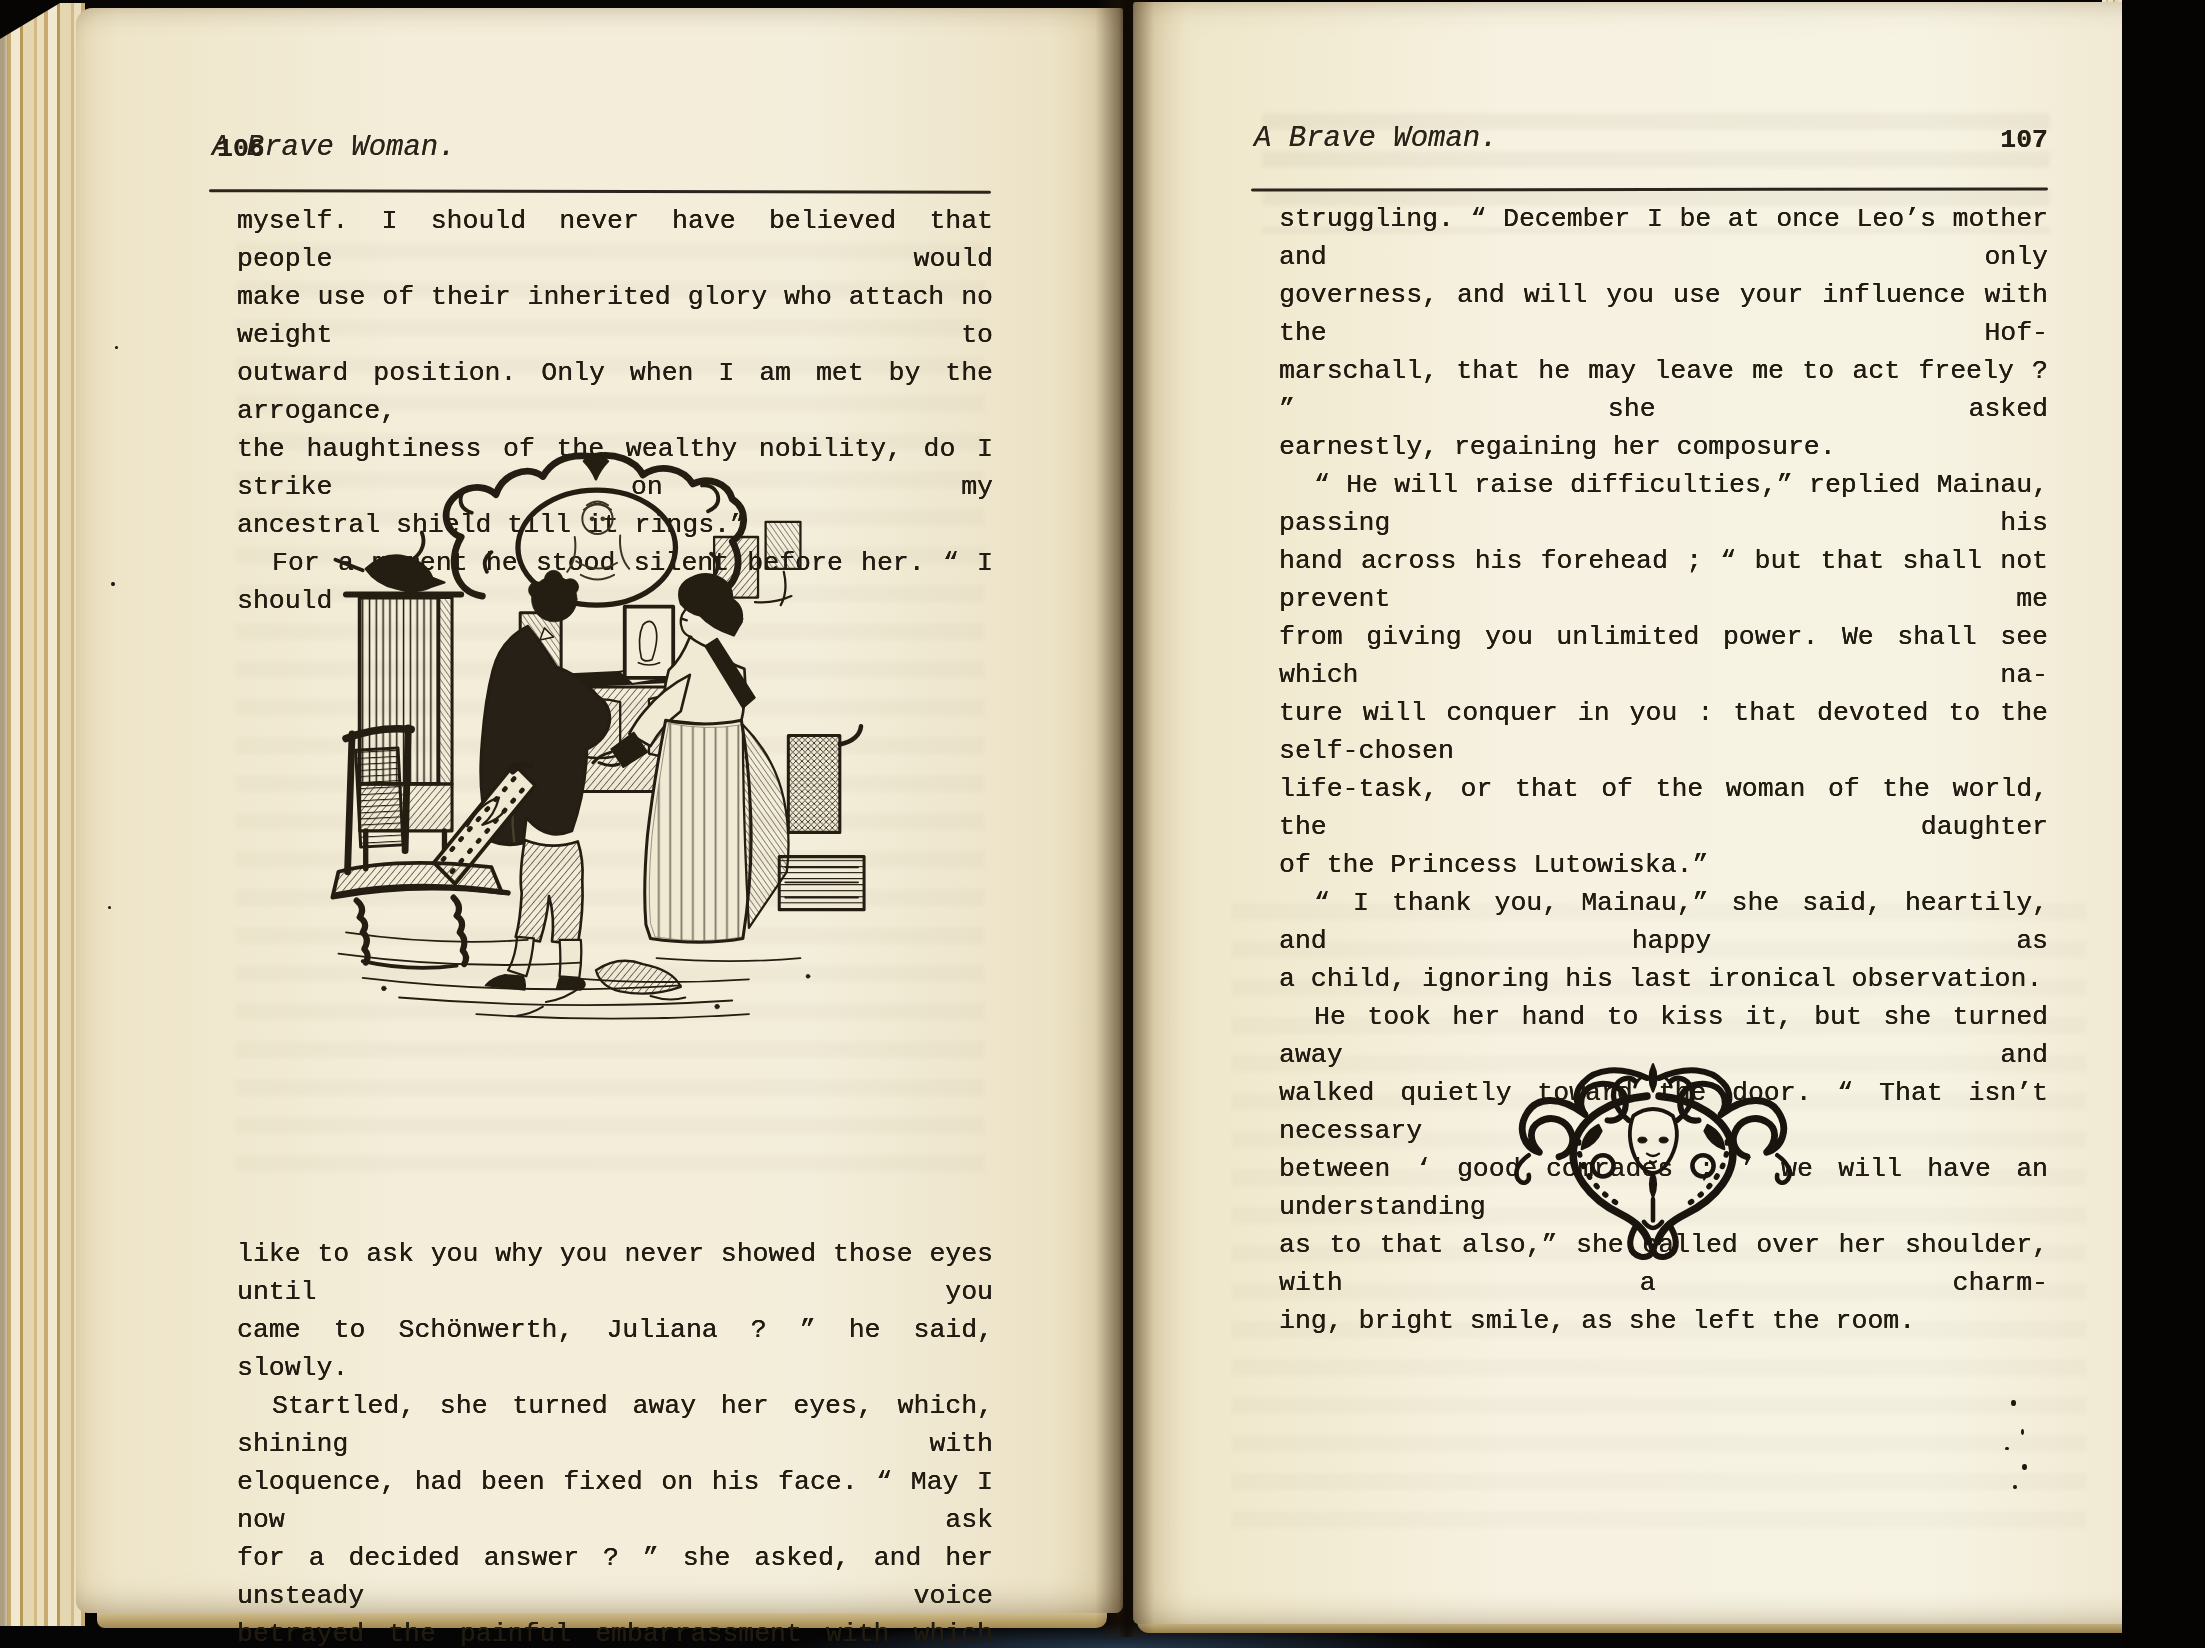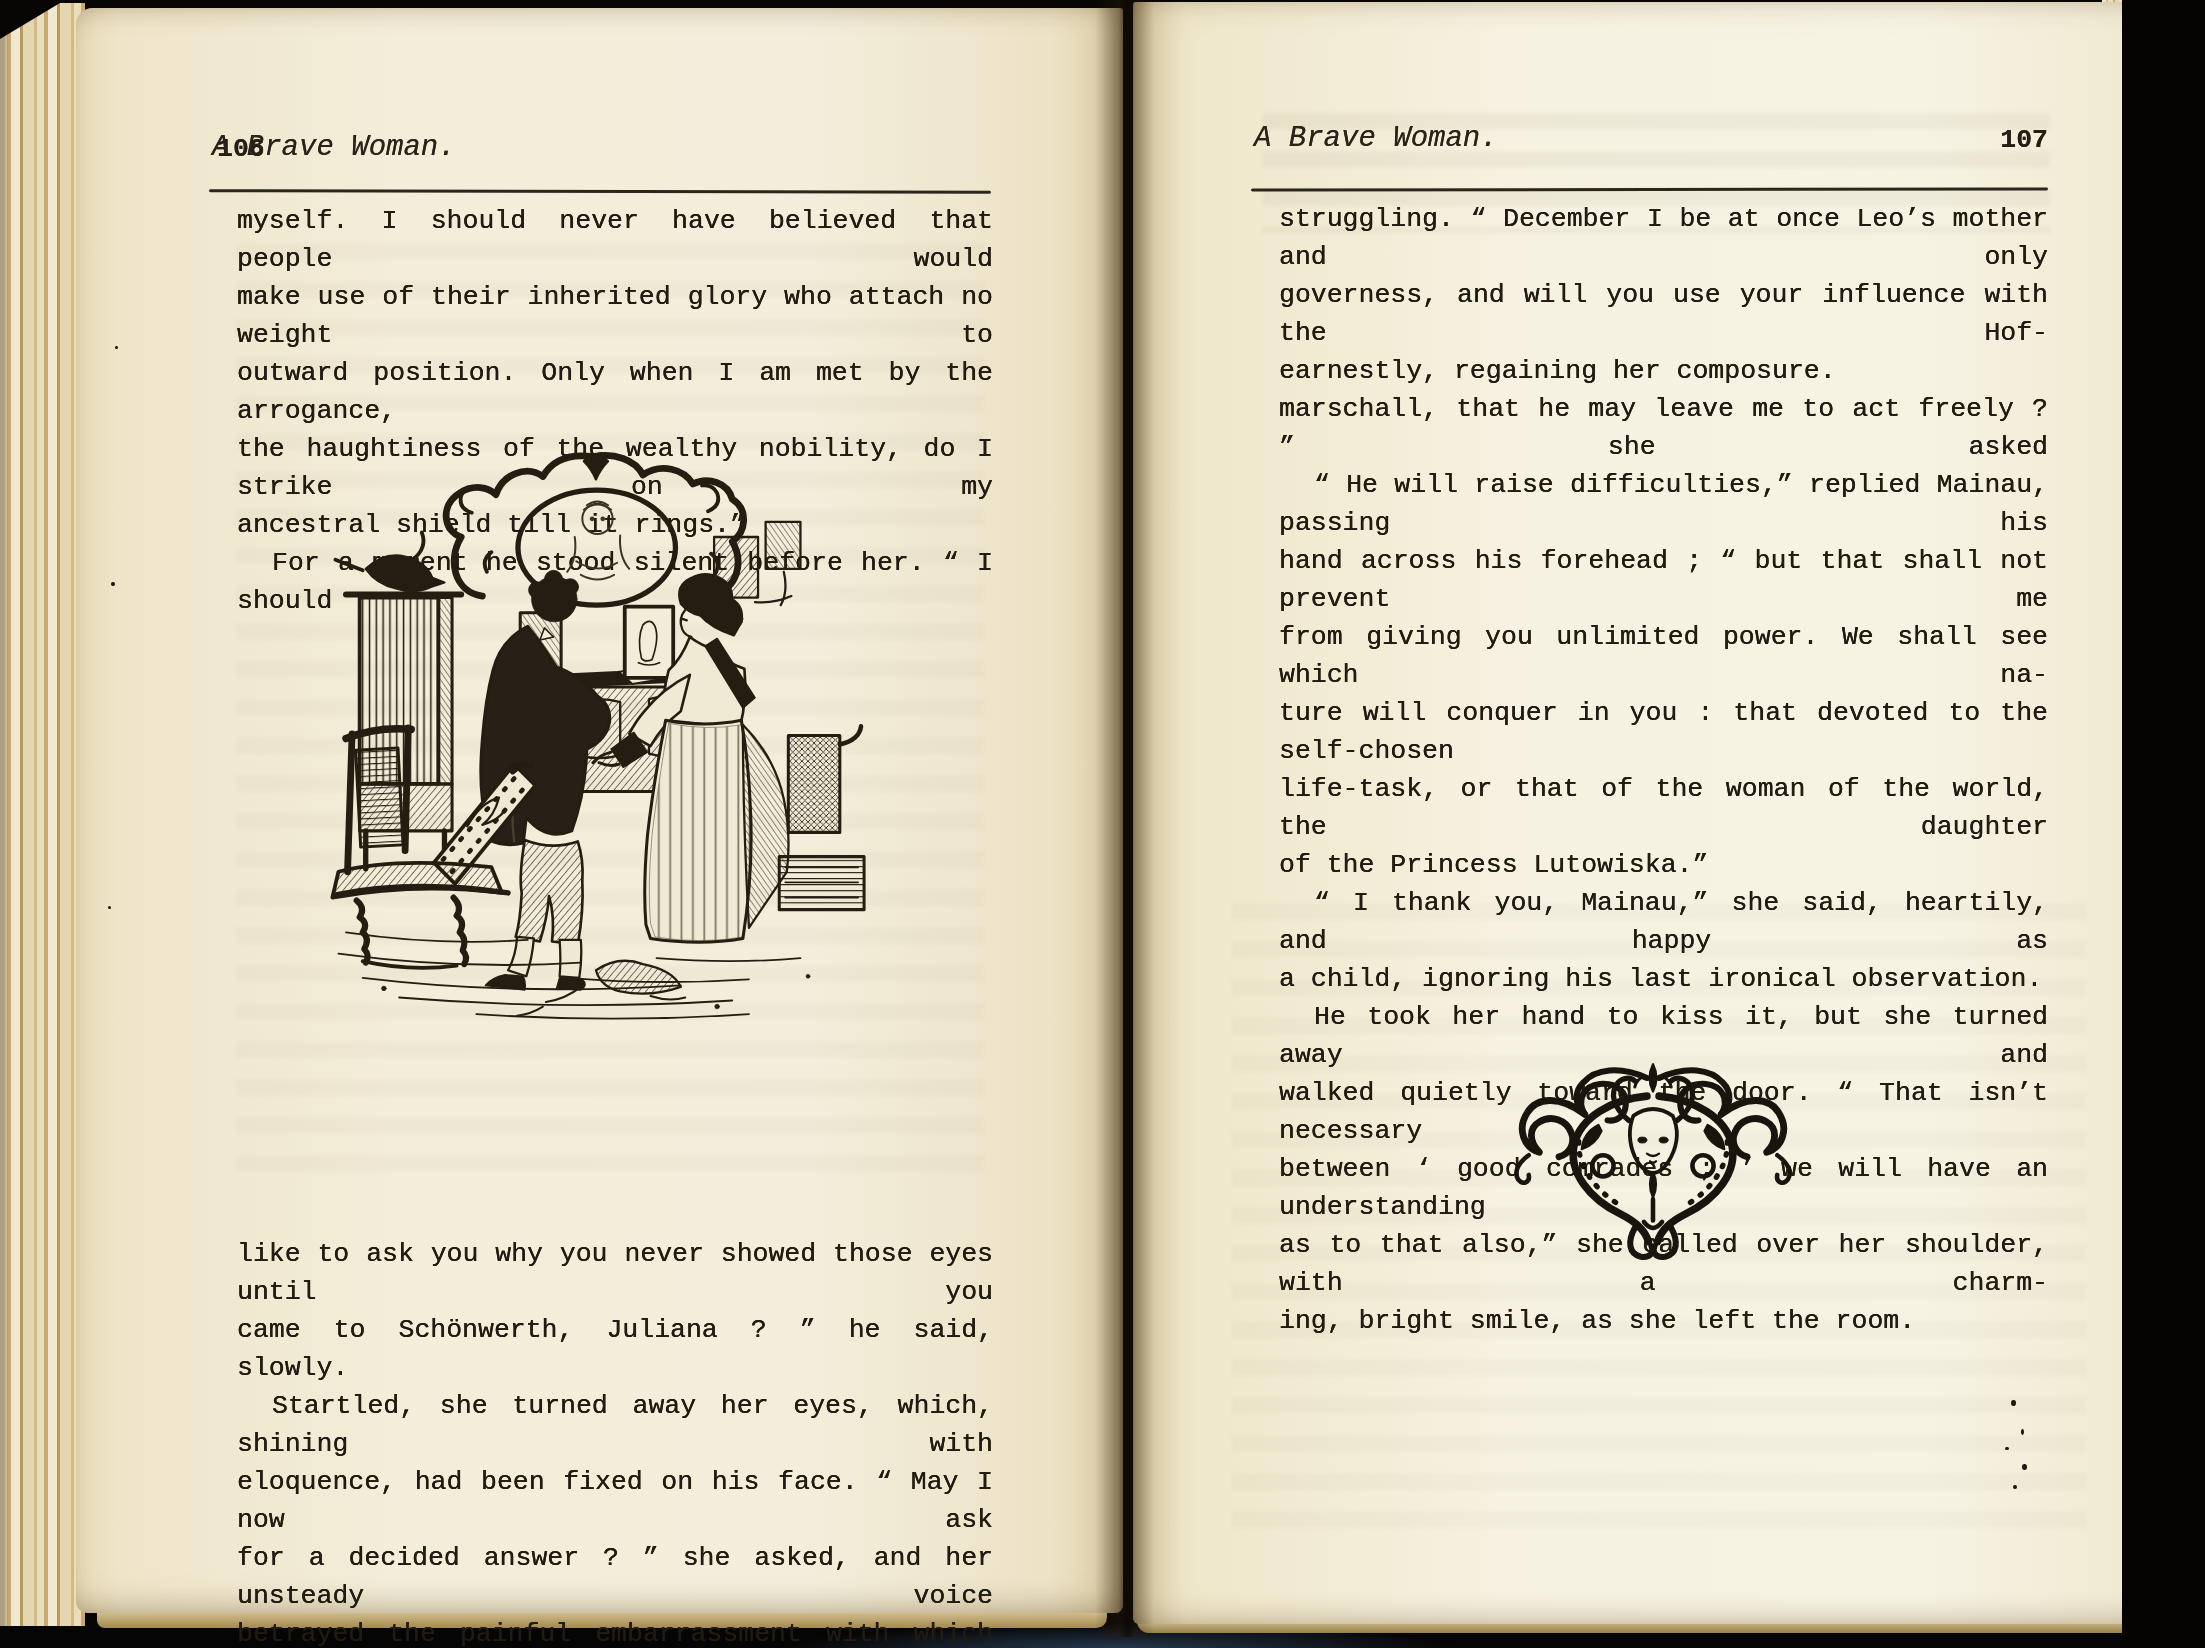--- a/index.html
+++ b/index.html
@@ -228,22 +228,22 @@
     <div class="ghost gr1"></div>
     <div class="ghost gr2"></div>
     <span class="pagehead-title">A Brave Woman.</span>
     <span class="pagehead-num">107</span>
     <div class="rule"></div>
 
     <div class="textcol">
         <div class="para">
           <div class="tline">struggling.  “ December I be at once Leo’s mother and only</div>
           <div class="tline">governess, and will you use your influence with the Hof-</div>
+          <div class="tline">marschall, that he may leave me to act freely ? ”  she asked</div>
           <div class="tline short">earnestly, regaining her composure.</div>
-          <div class="tline">marschall, that he may leave me to act freely ? ”  she asked</div>
         </div>
         <div class="para indent">
           <div class="tline">“ He will raise difficulties,”  replied Mainau, passing his</div>
           <div class="tline">hand across his forehead ;  “ but that shall not prevent me</div>
           <div class="tline">from giving you unlimited power.  We shall see which na-</div>
           <div class="tline">ture will conquer in you :  that devoted to the self-chosen</div>
           <div class="tline">life-task, or that of the woman of the world, the daughter</div>
           <div class="tline short">of the Princess Lutowiska.”</div>
         </div>
         <div class="para indent">

